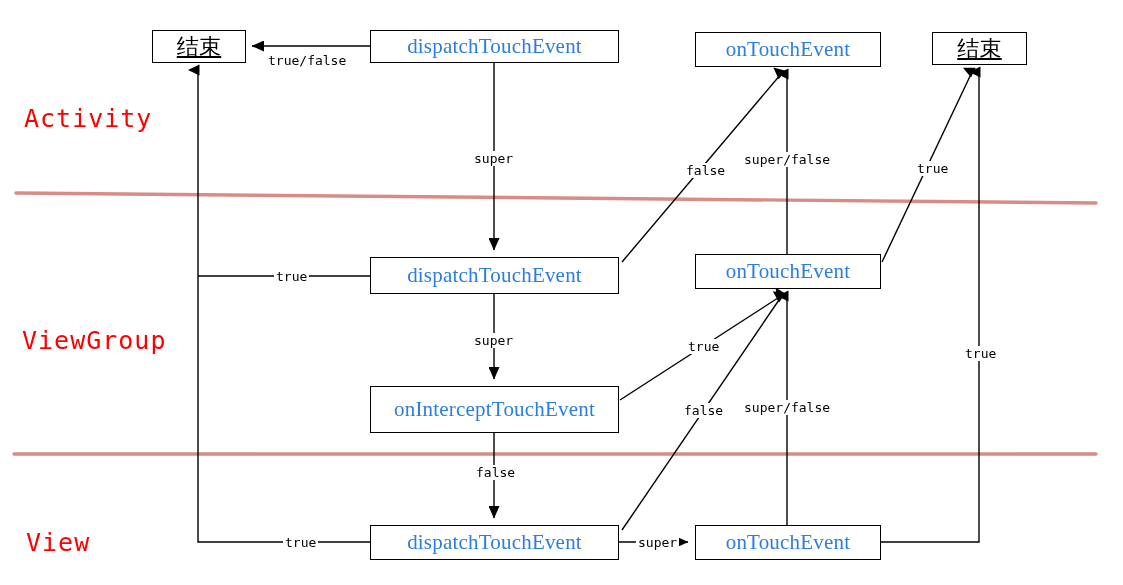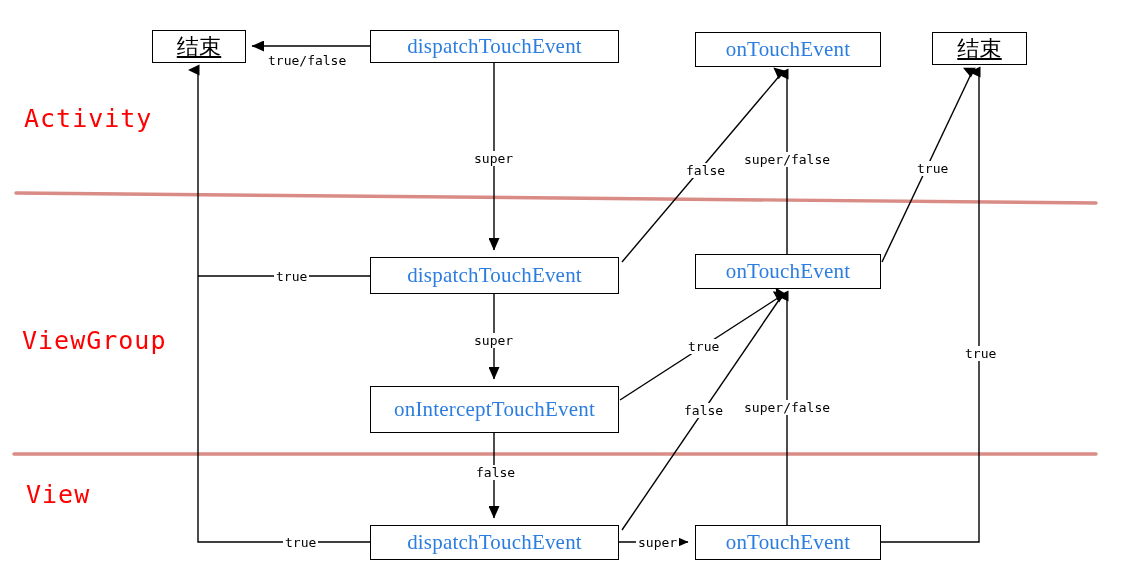--- a/index.html
+++ b/index.html
@@ -110,21 +110,21 @@
       <path d="M622,262 L781,74" marker-end="url(#arrowUp)"></path>
 
       <path d="M880,542 L979,542 L979,72" marker-end="url(#arrowUp)"></path>
 
       <path d="M882,262 L972,72" marker-end="url(#arrowUp)"></path>
     </g>
   </svg>
 
   <div class="layer-label" style="left:24px; top:104px;">Activity</div>
   <div class="layer-label" style="left:22px; top:326px;">ViewGroup</div>
-  <div class="layer-label" style="left:26px; top:480px;">View</div>
+  <div class="layer-label" style="left:26px; top:528px;">View</div>
 
   <div class="node terminal" style="left:152px; top:30px; width:94px; height:33px;">结束</div>
 
   <div class="node" style="left:370px; top:30px; width:249px; height:33px;">dispatchTouchEvent</div>
 
   <div class="node" style="left:695px; top:32px; width:186px; height:35px;">onTouchEvent</div>
 
   <div class="node terminal" style="left:932px; top:32px; width:95px; height:33px;">结束</div>
 
   <div class="node" style="left:370px; top:257px; width:249px; height:37px;">dispatchTouchEvent</div>

